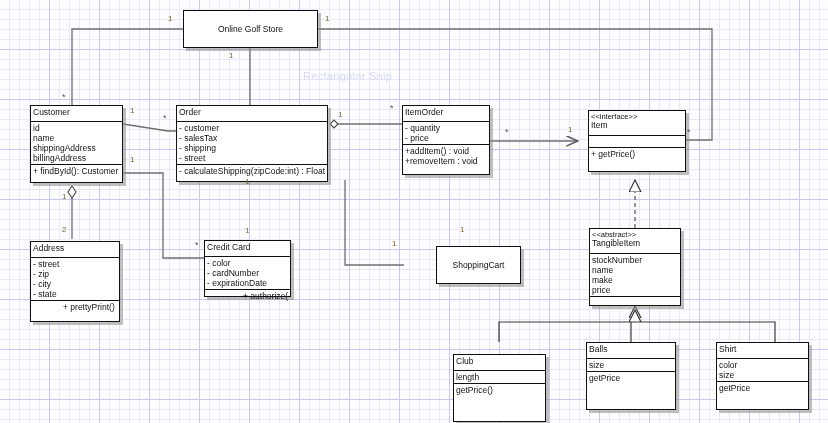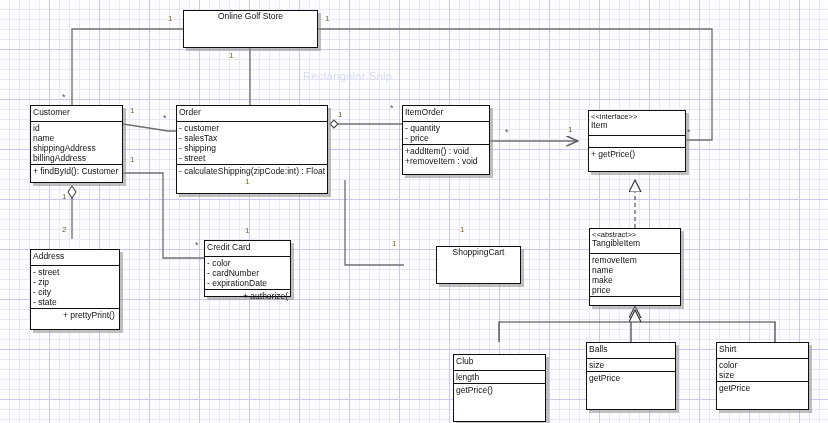--- a/index.html
+++ b/index.html
@@ -40,21 +40,21 @@
     line-height:1.1;
     font-size:8.5px;
   }
   .uml .title .stereo{display:block;font-size:7.5px;}
   .uml .compartment{
     border-bottom:1.5px solid #101010;
     padding:1px 2px 1px 2px;
   }
   .uml .compartment:last-child{border-bottom:none;}
   .uml .compartment div{line-height:10px;white-space:nowrap;overflow:hidden;}
-  .uml.plain{display:flex;justify-content:center;}
+  .uml.plain{display:flex;align-items:center;justify-content:center;}
   .uml.plain .plainlabel{font-size:8.5px;}
   .mult{
     position:absolute;font-size:8px;color:#7a6a22;
   }
   .mult.star{color:#555;font-size:9px;}
 </style>
 </head>
 <body>
 
 <div id="canvas"></div>
@@ -116,21 +116,21 @@
       <div class="compartment" style="min-height: 9px;">
         <div>id</div>
         <div>name</div>
         <div>shippingAddress</div>
         <div>billingAddress</div>
       </div>
       <div class="compartment" style="flex: 1 1 0%;">
         <div>+ findById(): Customer</div>
       </div>
     </div>
-    <div class="uml" style="left: 176px; top: 105px; width: 152px; height: 89px;">
+    <div class="uml" style="left: 176px; top: 105px; width: 152px; height: 77px;">
       <div class="title"><span>Order</span></div>
       <div class="compartment" style="min-height: 9px;">
         <div>- customer</div>
         <div>- salesTax</div>
         <div>- shipping</div>
         <div>- street</div>
       </div>
       <div class="compartment" style="flex: 1 1 0%;">
         <div>- calculateShipping(zipCode:int) : Float</div>
       </div>
@@ -146,21 +146,21 @@
         <div>+removeItem : void</div>
       </div>
     </div>
     <div class="uml" style="left: 588px; top: 110px; width: 98px; height: 62px;">
       <div class="title"><span class="stereo">&lt;&lt;interface&gt;&gt;</span><span>Item</span></div>
       <div class="compartment" style="min-height: 9px;"></div>
       <div class="compartment" style="flex: 1 1 0%;">
         <div>+ getPrice()</div>
       </div>
     </div>
-    <div class="uml" style="left: 30px; top: 249px; width: 90px; height: 81px;">
+    <div class="uml" style="left: 30px; top: 241px; width: 90px; height: 81px;">
       <div class="title"><span>Address</span></div>
       <div class="compartment" style="min-height: 9px;">
         <div>- street</div>
         <div>- zip</div>
         <div>- city</div>
         <div>- state</div>
       </div>
       <div class="compartment" style="flex: 1 1 0%; padding-left: 32px;">
         <div>+ prettyPrint()</div>
       </div>
@@ -175,21 +175,21 @@
       <div class="compartment" style="flex: 1 1 0%; margin-left: 36px;">
         <div>+ authorize() : void</div>
       </div>
     </div>
     <div class="uml plain" style="left: 404px; top: 246px; width: 85px; height: 38px; margin-left: 32px;">
       <div class="plainlabel">ShoppingCart</div>
     </div>
     <div class="uml" style="left: 589px; top: 228px; width: 92px; height: 78px;">
       <div class="title"><span class="stereo">&lt;&lt;abstract&gt;&gt;</span><span>TangibleItem</span></div>
       <div class="compartment" style="min-height: 9px;">
-        <div>removeItem</div>
+        <div>stockNumber</div>
         <div>name</div>
         <div>make</div>
         <div>price</div>
       </div>
       <div class="compartment" style="flex: 1 1 0%;"></div>
     </div>
     <div class="uml" style="left: 453px; top: 354px; width: 93px; height: 68px;">
       <div class="title"><span>Club</span></div>
       <div class="compartment" style="min-height: 9px;">
         <div>length</div>

